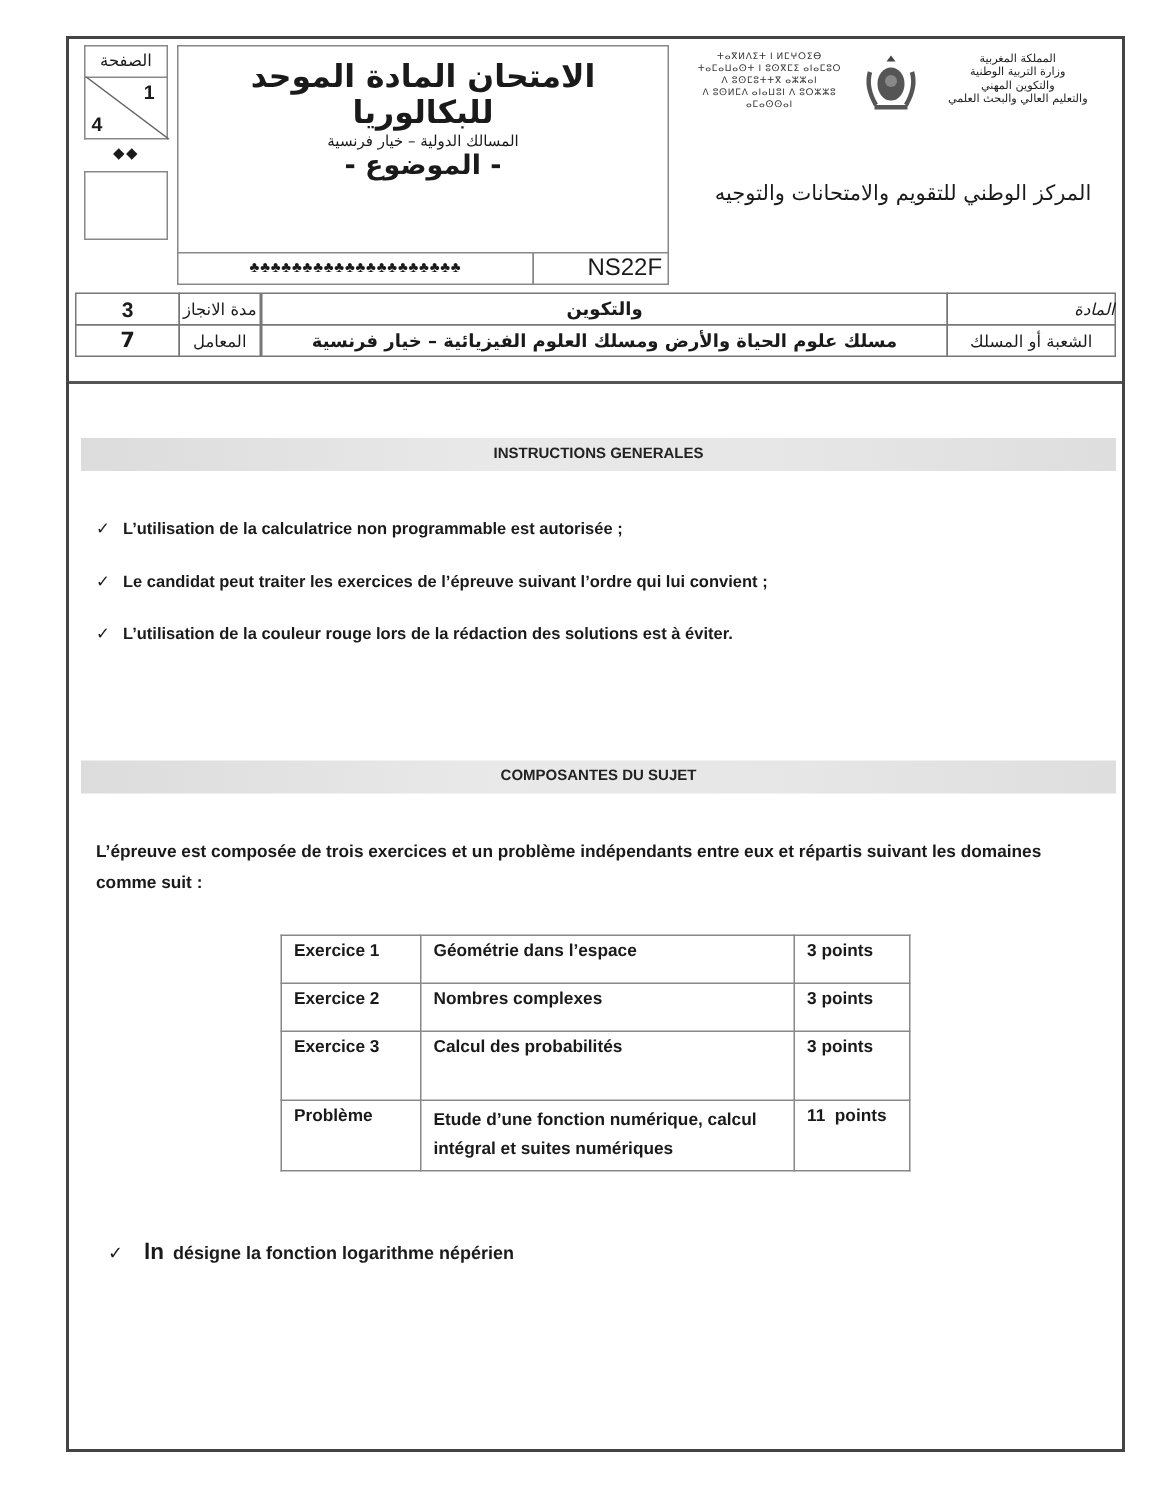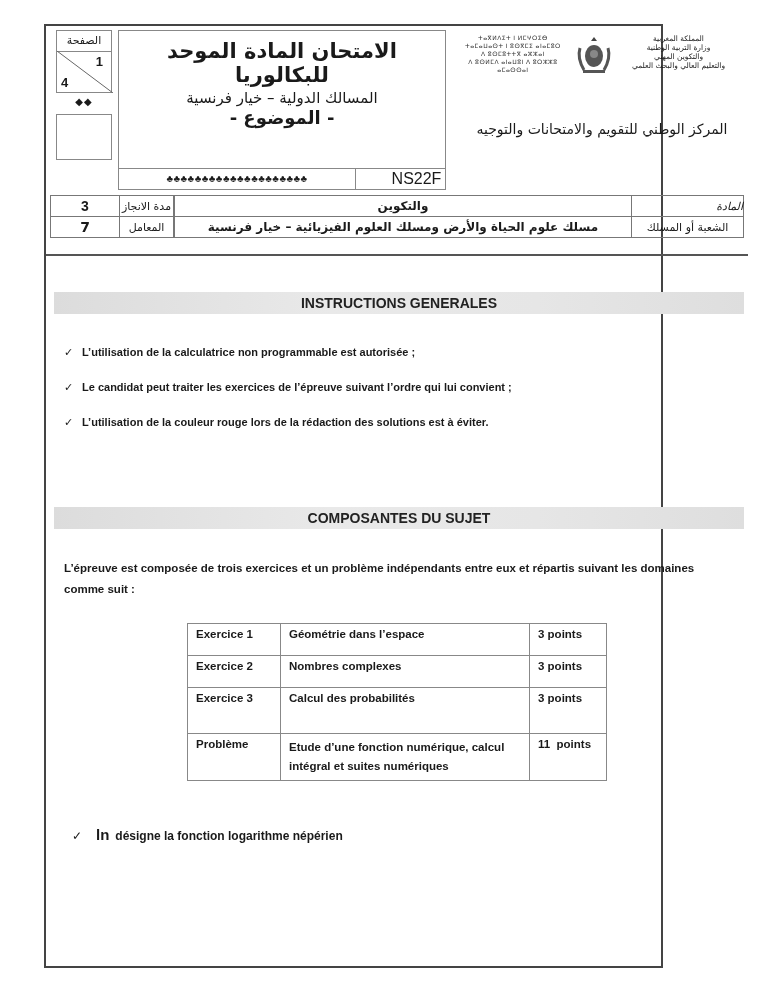--- a/index.html
+++ b/index.html
@@ -1,57 +1,57 @@
 <!DOCTYPE html>
 <html><head>
 <meta charset="utf-8">
 <style>
   html, body { margin:0; padding:0; background:#ffffff; }
   body { width:768px; height:994px; position:relative; overflow:hidden;
          font-family:"Liberation Sans", sans-serif; color:#1a1a1a; }
-  .page { position:absolute; left:44px; top:24px; width:619px; height:944px;
+  .page { position:absolute; left:44px; top:24px; width:706px; height:944px;
           border:2px solid #444; box-sizing:border-box; }
   .abs { position:absolute; box-sizing:border-box; }
   .ar { direction:rtl; font-family:"DejaVu Sans", sans-serif; }
 
   
   .pg-label { left:10px; top:4px; width:56px; height:22px; border:1px solid #888;
               font-size:11px; text-align:center; line-height:20px; }
   .pg-frac { left:10px; top:25px; width:56px; height:42px; border:1px solid #888; border-top:none; }
   .pg-frac svg { position:absolute; left:0; top:0; }
   .pg-num { position:absolute; right:8px; top:3px; font-weight:bold; font-size:13px; }
   .pg-total { position:absolute; left:4px; bottom:2px; font-weight:bold; font-size:13px; }
   .diamonds { left:10px; top:70px; width:56px; text-align:center; font-size:10px; letter-spacing:1px; }
   .blank-box { left:10px; top:88px; width:56px; height:46px; border:1px solid #888; }
 
   
   .title-box { left:72px; top:4px; width:328px; height:139px; border:1px solid #888; text-align:center; }
   .t1 { font-size:21px; font-weight:bold; margin-top:8px; }
-  .t2 { font-size:15px; margin-top:2px; }
+  .t2 { font-size:10px; margin-top:2px; }
   .t3 { font-size:19px; font-weight:bold; margin-top:2px; }
   .t4 { font-size:18px; font-weight:bold; margin-top:0px; }
   .stars-box { left:72px; top:142px; width:238px; height:22px; border:1px solid #888; border-top:none;
                text-align:center; font-size:10px; line-height:22px; letter-spacing:0.5px; }
   .code-box { left:309px; top:142px; width:91px; height:22px; border:1px solid #888; border-top:none;
               text-align:center; font-size:16px; line-height:22px;padding-left:32px; }
 
   
   .tifinagh { left:412px; top:8px; width:110px; text-align:center; font-size:6px; line-height:8px; color:#333; letter-spacing:0.5px; }
   .emblem { left:528px; top:8px; width:40px; height:42px; }
   .ministry { left:570px; top:8px; width:125px; text-align:center; font-size:7.5px; line-height:9px; }
   .center-name { left:410px; top:95px; width:292px; text-align:center; font-size:14px; }
 
   
   .info-row { height:22px; border:1px solid #777; font-size:11px; line-height:21px; }
   .sep-line { left:0; top:228px; width:702px; height:0; border-top:2px solid #555; }
 
   
   .section-bar { left:8px; width:690px; height:22px;
                  background:linear-gradient(90deg,#dcdcdc,#e9e9e9 40%,#e6e6e6 70%,#dedede);
-                 text-align:center; font-weight:bold; font-size:14px; line-height:22px; color:#222; }
+                 text-align:center; font-weight:bold; font-size:10px; line-height:22px; color:#222; }
   .bullet { left:18px; font-size:11px; font-weight:bold; }
   .bullet .chk { display:inline-block; width:18px; font-weight:normal; }
   .para { left:18px; width:670px; font-size:11.5px; font-weight:bold; line-height:21px; }
 
   
   table.comp { position:absolute; left:141px; top:597px; border-collapse:collapse;
                font-size:11.5px; font-weight:bold; }
   table.comp td { border:1px solid #888; vertical-align:top; padding:4px 8px; }
   table.comp td.c1 { width:76px; }
   table.comp td.c2 { width:232px; }

